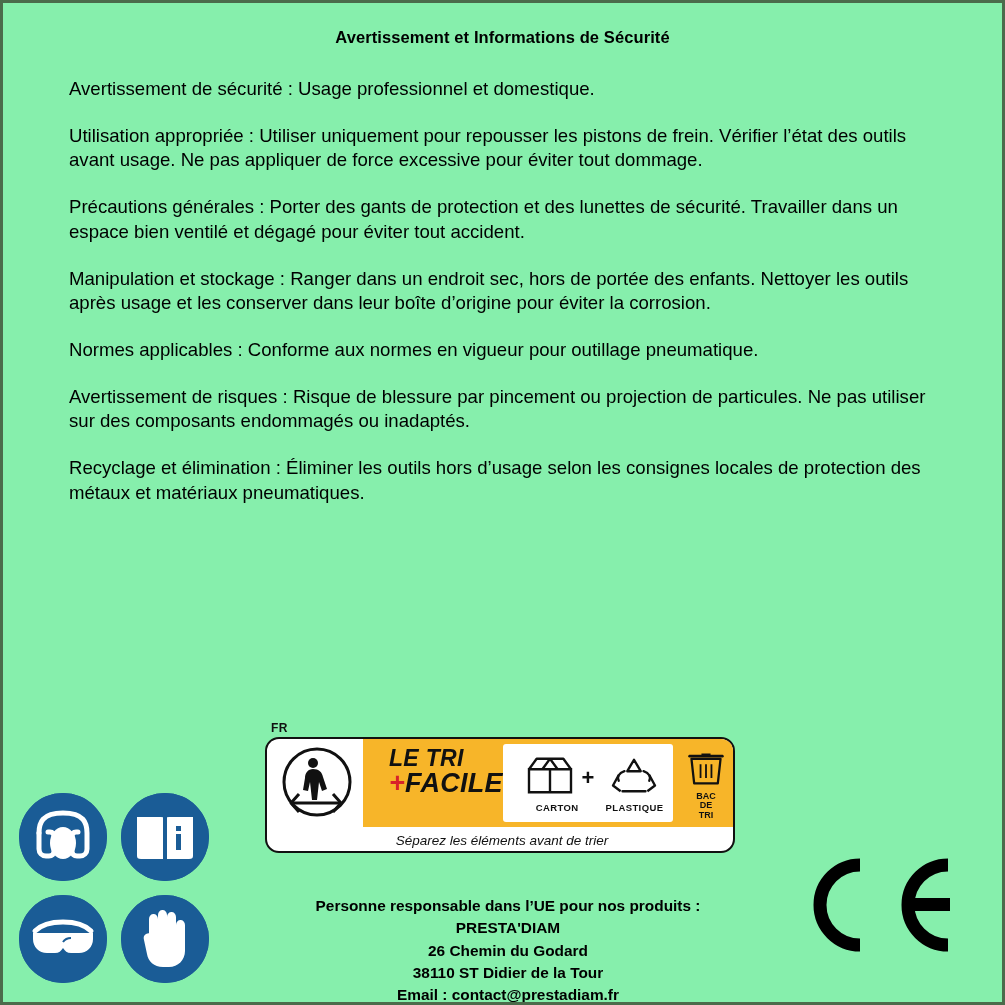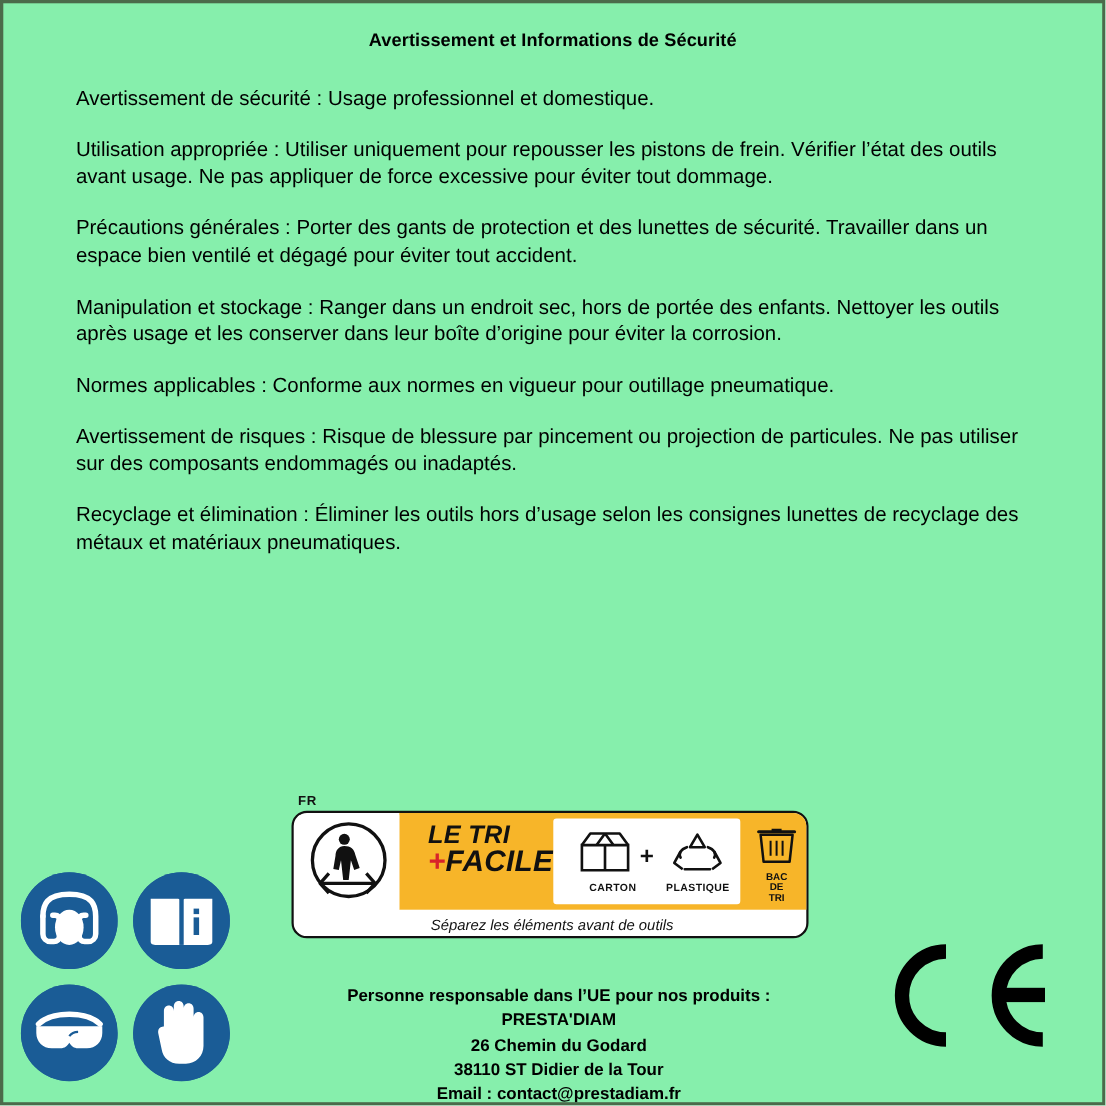--- a/index.html
+++ b/index.html
@@ -182,21 +182,21 @@
 
   <div id="title">Avertissement et Informations de Sécurité</div>
 
   <div id="body-text">
     <p>Avertissement de sécurité : Usage professionnel et domestique.</p>
     <p>Utilisation appropriée : Utiliser uniquement pour repousser les pistons de frein. Vérifier l’état des outils avant usage. Ne pas appliquer de force excessive pour éviter tout dommage.</p>
     <p>Précautions générales : Porter des gants de protection et des lunettes de sécurité. Travailler dans un espace bien ventilé et dégagé pour éviter tout accident.</p>
     <p>Manipulation et stockage : Ranger dans un endroit sec, hors de portée des enfants. Nettoyer les outils après usage et les conserver dans leur boîte d’origine pour éviter la corrosion.</p>
     <p>Normes applicables : Conforme aux normes en vigueur pour outillage pneumatique.</p>
     <p>Avertissement de risques : Risque de blessure par pincement ou projection de particules. Ne pas utiliser sur des composants endommagés ou inadaptés.</p>
-    <p>Recyclage et élimination : Éliminer les outils hors d’usage selon les consignes lunettes de recyclage des métaux et matériaux pneumatiques.</p>
+    <p>Recyclage et élimination : Éliminer les outils hors d’usage selon les consignes locales de protection des métaux et matériaux pneumatiques.</p>
   </div>
 
   <div id="picto-area">
 
     <div class="picto p1">
       <svg viewBox="0 0 88 88" aria-hidden="true">
         <circle cx="44" cy="44" r="44" fill="#1a5c96"></circle>
         <path d="M20 40c0-10 3-20 24-20s24 10 24 20v16c0 4-3 7-7 7h-3c-3 0-5-2-5-5V43c0-2 1-4 4-4h2" fill="none" stroke="#fff" stroke-width="5" stroke-linecap="round"></path>
         <path d="M20 40v16c0 4 3 7 7 7h3c3 0 5-2 5-5V43c0-2-1-4-4-4h-2" fill="none" stroke="#fff" stroke-width="5" stroke-linecap="round"></path>
         <ellipse cx="44" cy="50" rx="13" ry="16" fill="#fff"></ellipse>
@@ -281,21 +281,21 @@
           <path d="M17 4h10v3H17z" fill="#111"></path>
           <path d="M16 16v15M22 16v15M28 16v15" fill="none" stroke="#111" stroke-width="2"></path>
         </svg>
         <div class="bac-label">
           <span>BAC</span><br>
           <span>DE</span><br>
           <span>TRI</span>
         </div>
       </div>
 
-      <div id="recycle-footnote">Séparez les éléments avant de outils</div>
+      <div id="recycle-footnote">Séparez les éléments avant de trier</div>
     </div>
   </div>
 
   <div id="responsible">
     <div>Personne responsable dans l’UE pour nos produits :</div>
     <div>PRESTA'DIAM</div>
     <div>26 Chemin du Godard</div>
     <div>38110 ST Didier de la Tour</div>
     <div>Email : contact@prestadiam.fr</div>
   </div>

